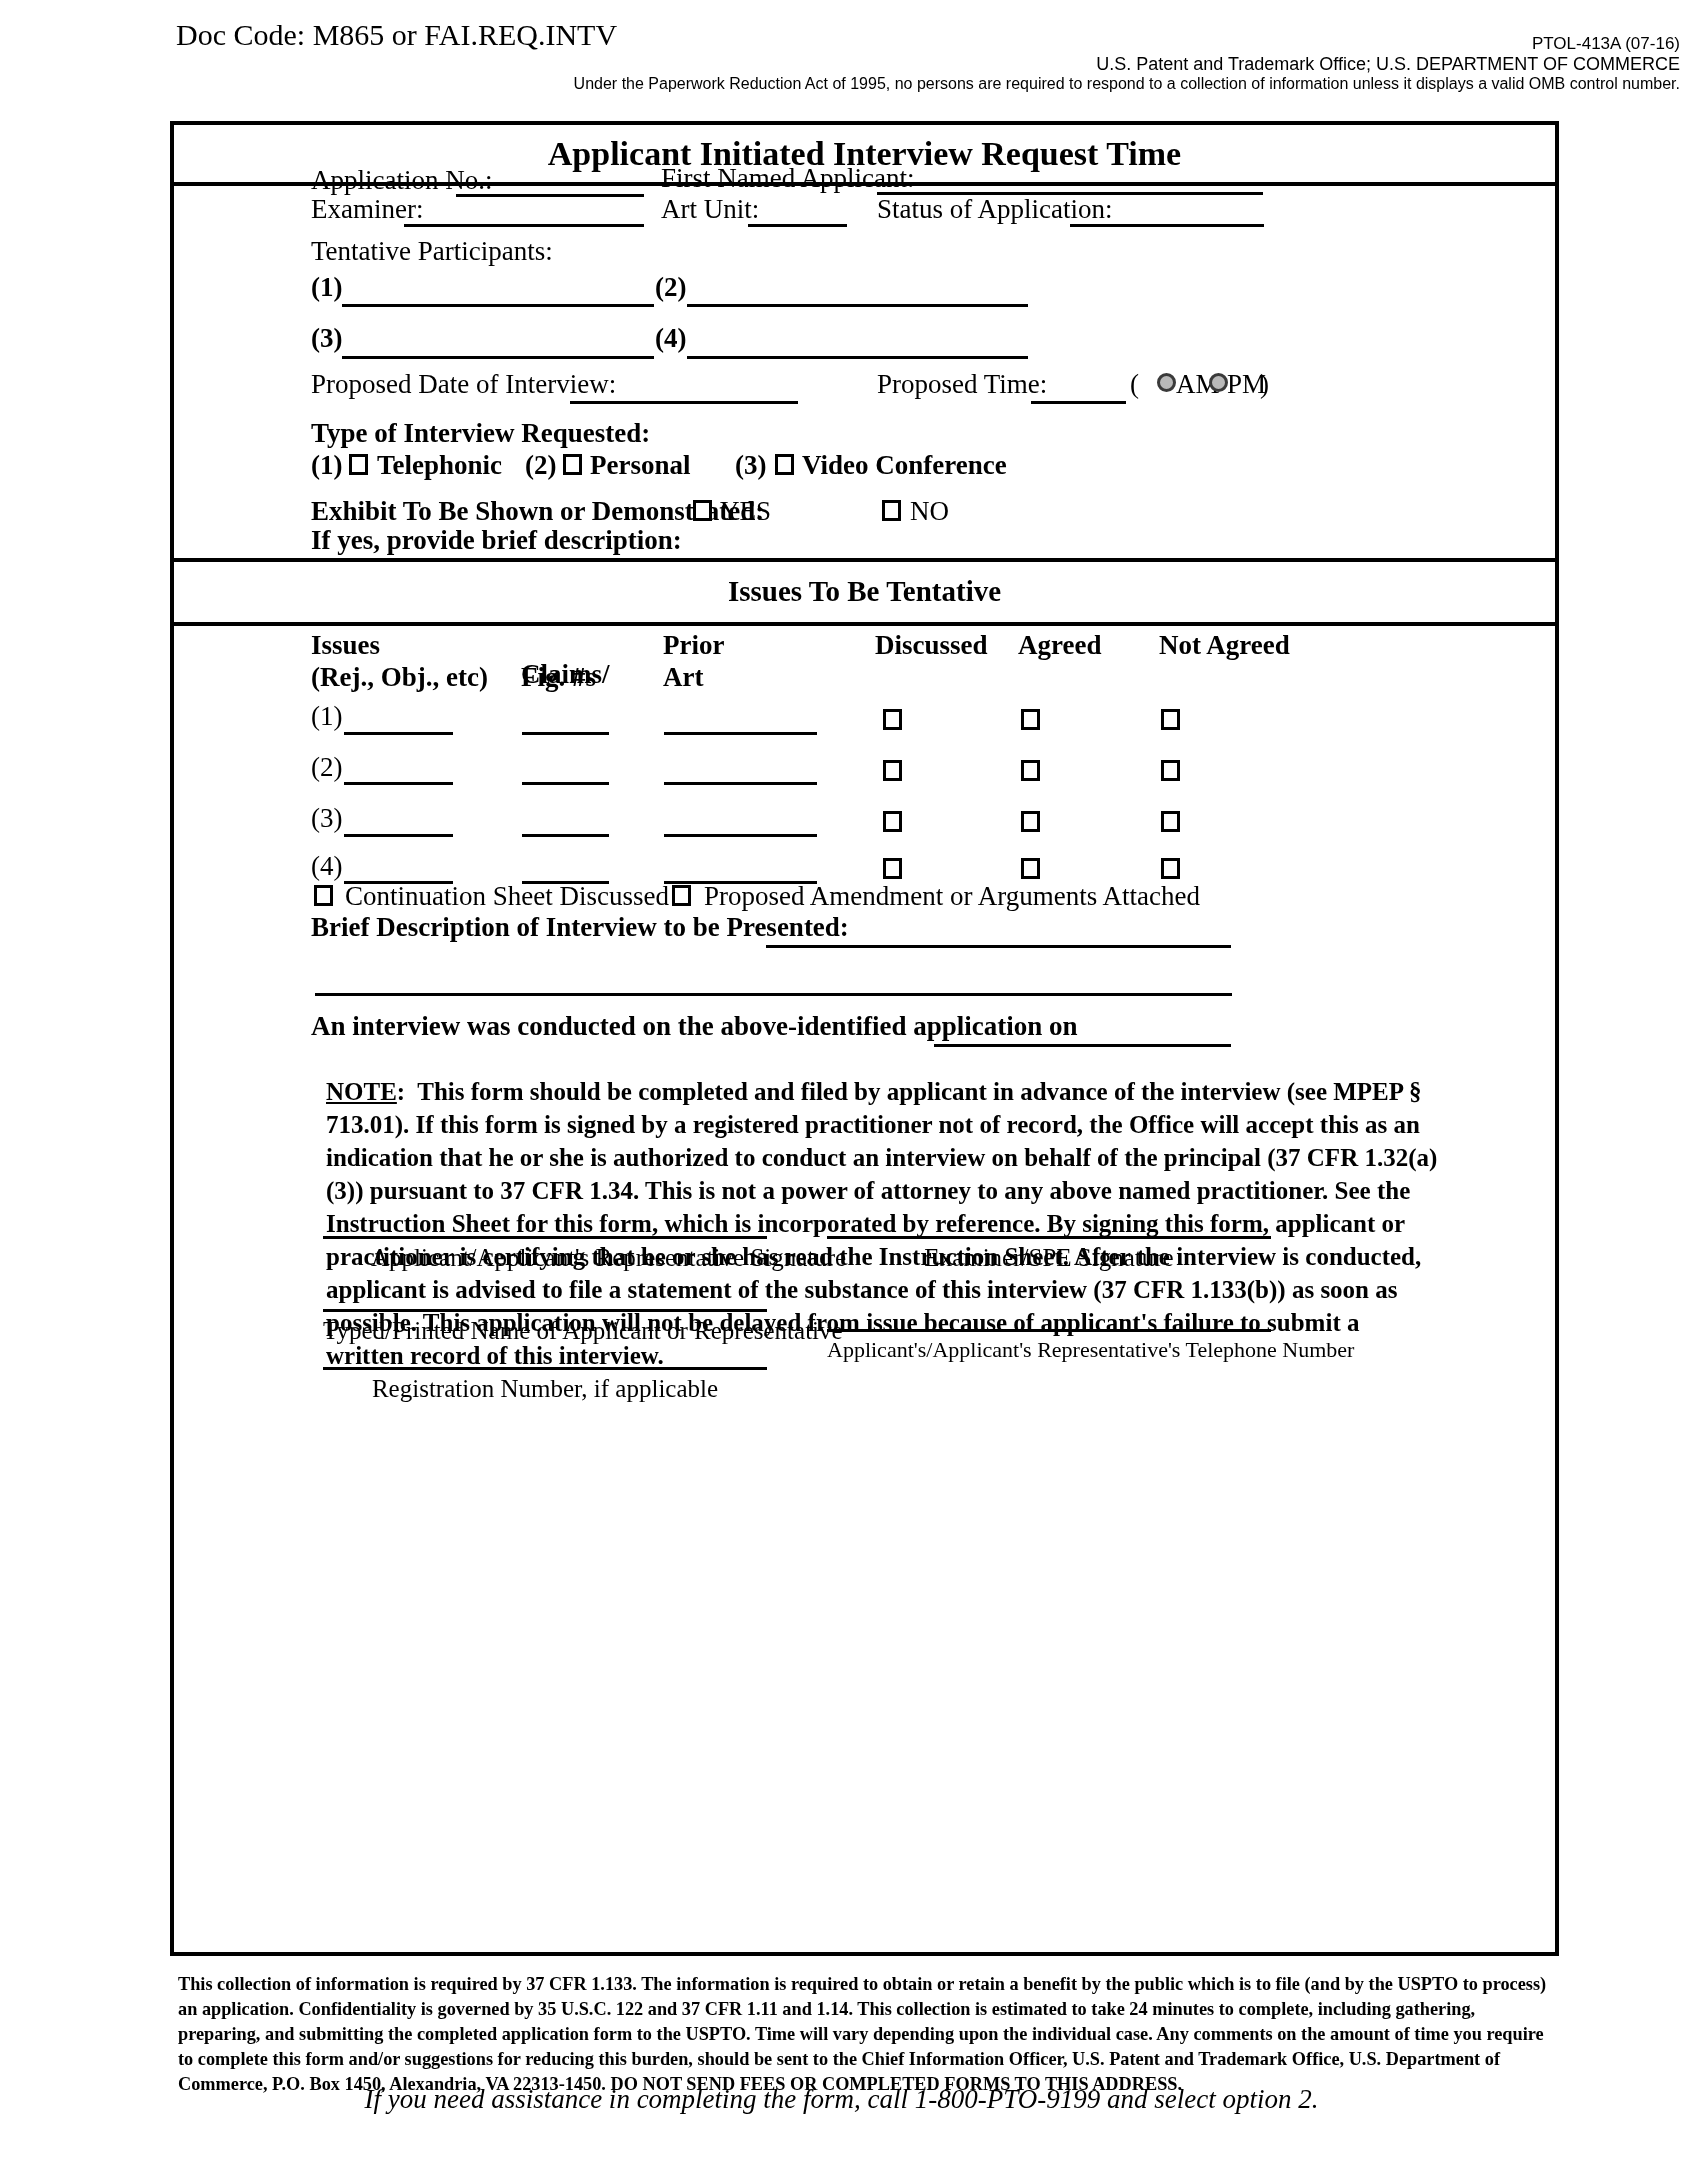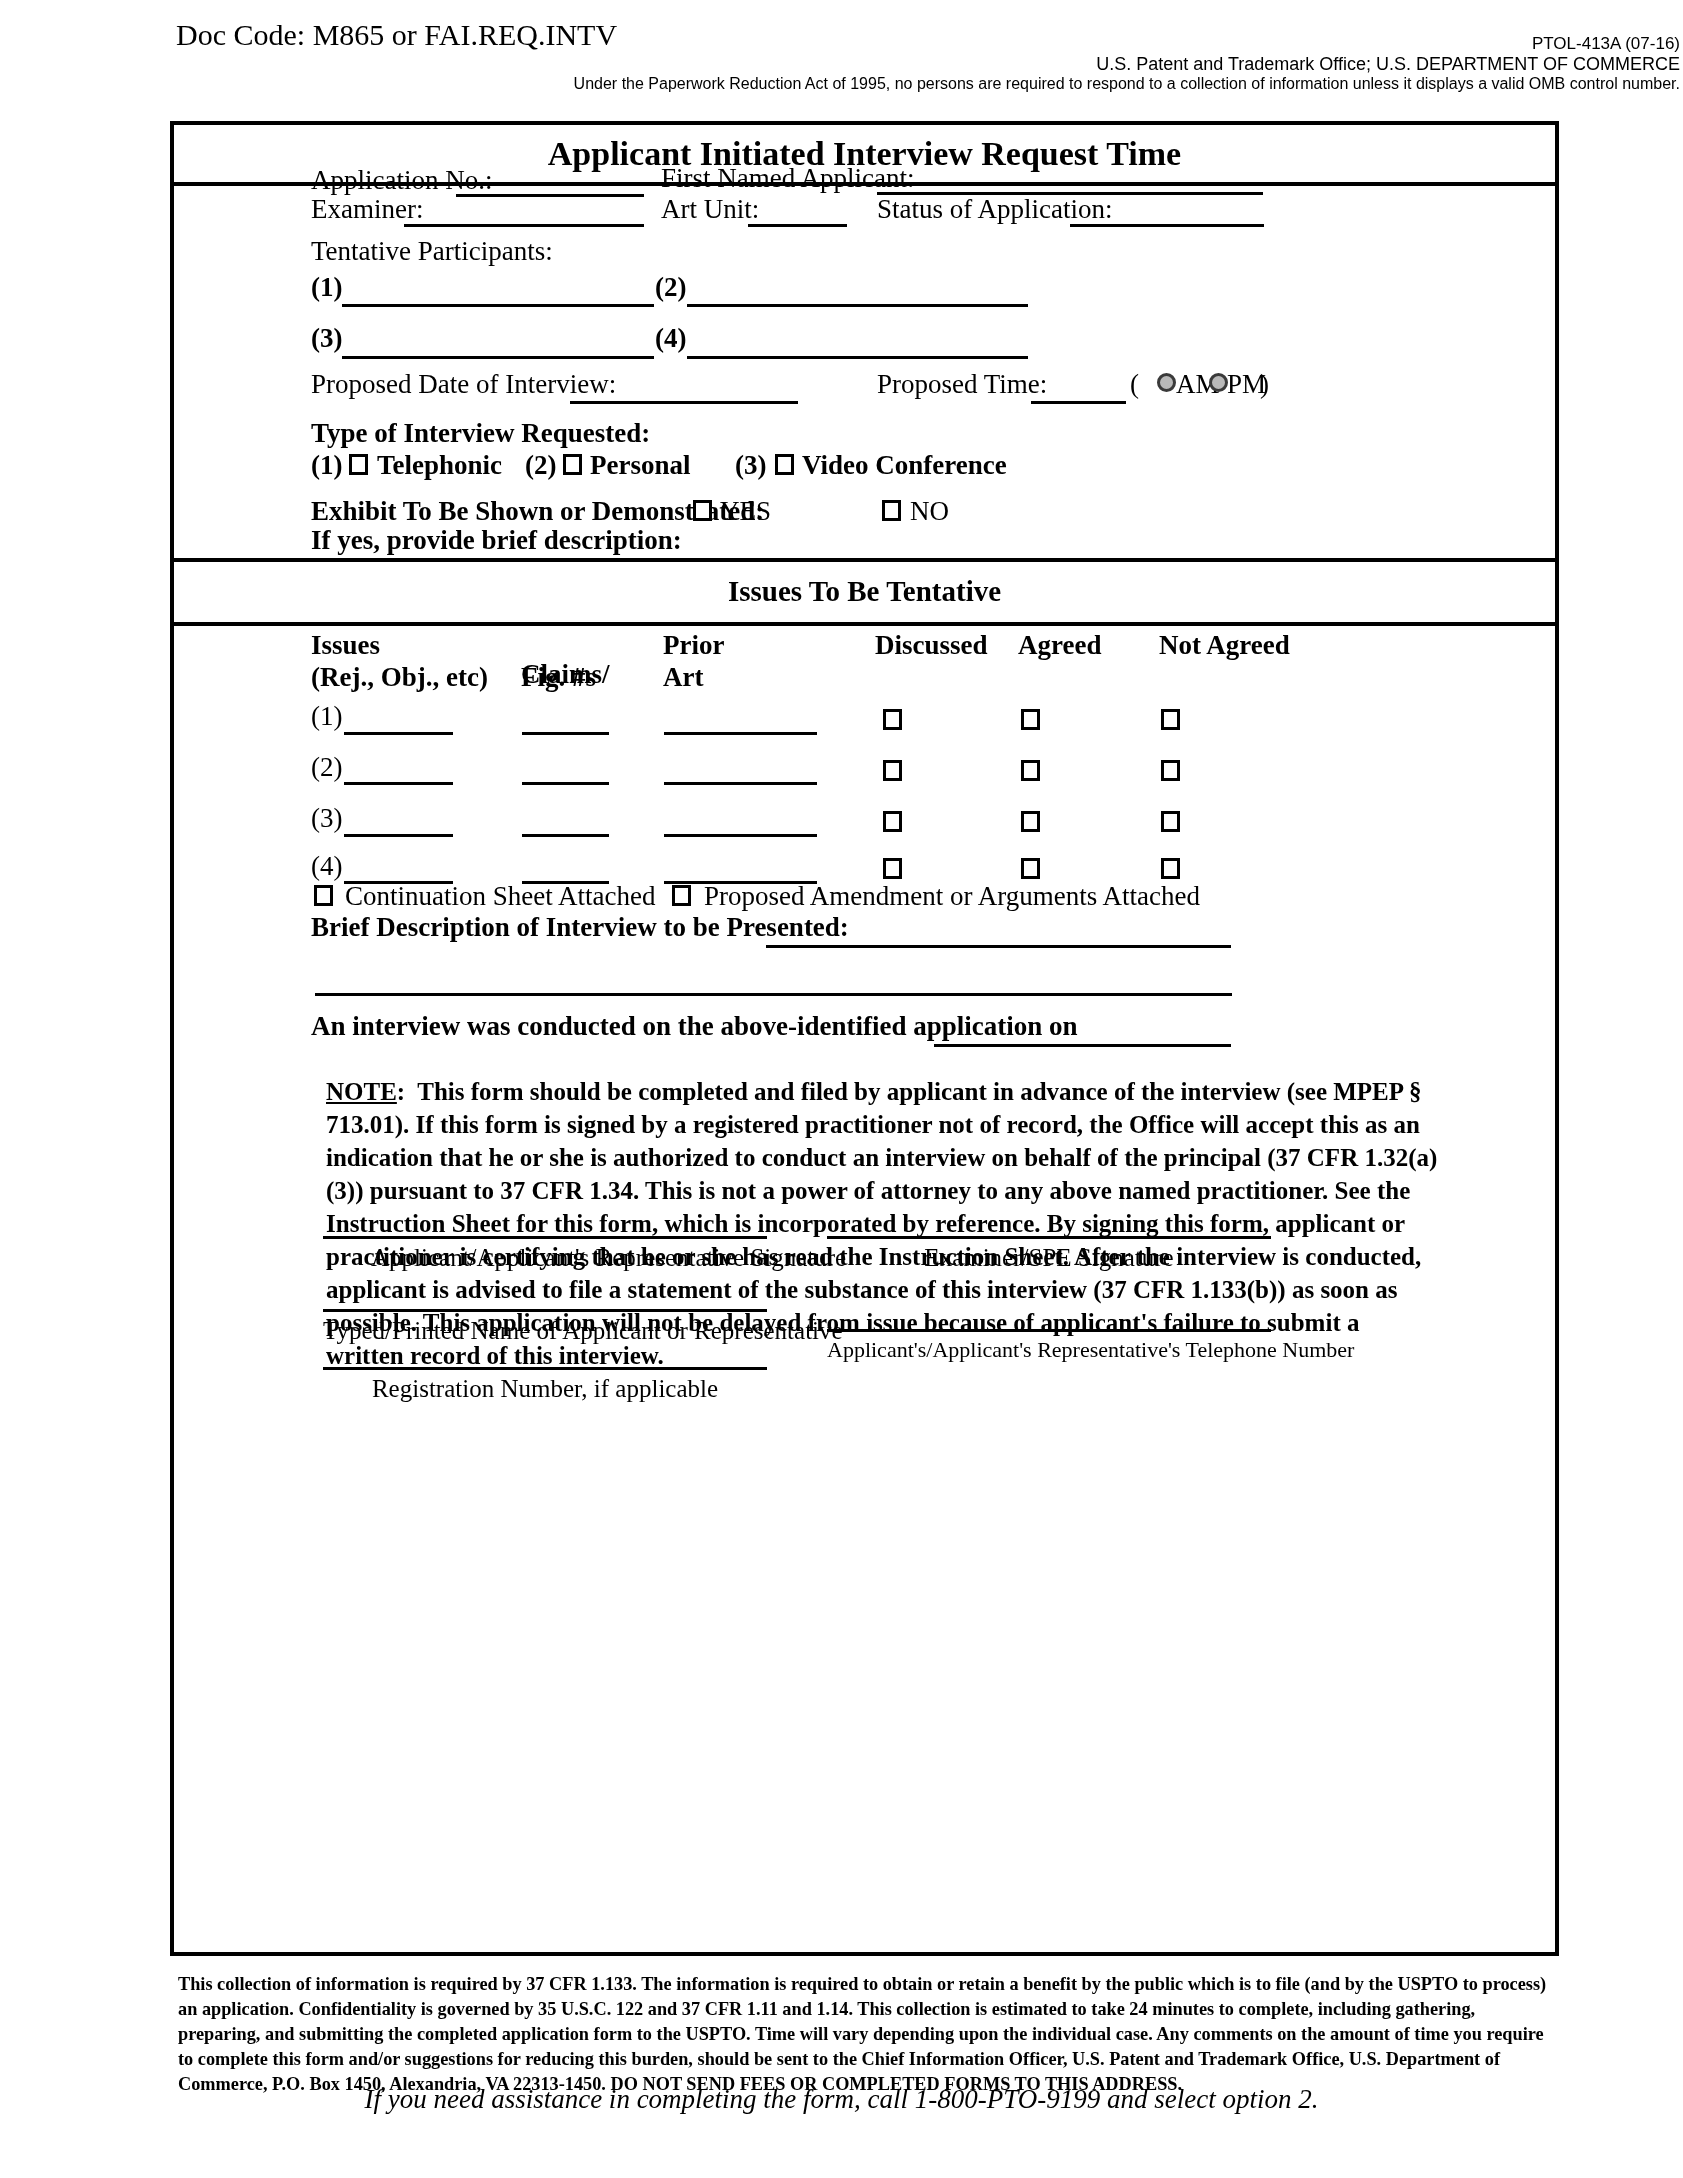--- a/index.html
+++ b/index.html
@@ -299,21 +299,21 @@
 
   <span class="lbl" style="left:137px; top:726px;">(4)</span>
   <div class="rule" style="left:170px; top:756px; width:109px;"></div>
   <div class="rule" style="left:348px; top:756px; width:87px;"></div>
   <div class="rule" style="left:490px; top:756px; width:153px;"></div>
   <div class="cbx" style="left:709px; top:733px;"></div>
   <div class="cbx" style="left:847px; top:733px;"></div>
   <div class="cbx" style="left:987px; top:733px;"></div>
 
   <div class="cbx" style="left:140px; top:760px;"></div>
-  <span class="lbl" style="left:171px; top:756px;">Continuation Sheet Attached</span>
+  <span class="lbl" style="left:171px; top:756px;">Continuation Sheet Discussed</span>
 
   <div class="cbx" style="left:498px; top:760px;"></div>
   <span class="lbl" style="left:530px; top:756px;">Proposed Amendment or Arguments Attached</span>
 
   <span class="lbl-b" style="left:137px; top:787px;">Brief Description of Interview to be Presented:</span>
   <div class="rule" style="left:592px; top:820px; width:465px;"></div>
   <div class="rule" style="left:141px; top:868px; width:917px;"></div>
 
   <span class="lbl-b" style="left:137px; top:886px;">An interview was conducted on the above-identified application on</span>
   <div class="rule" style="left:760px; top:919px; width:297px;"></div>

